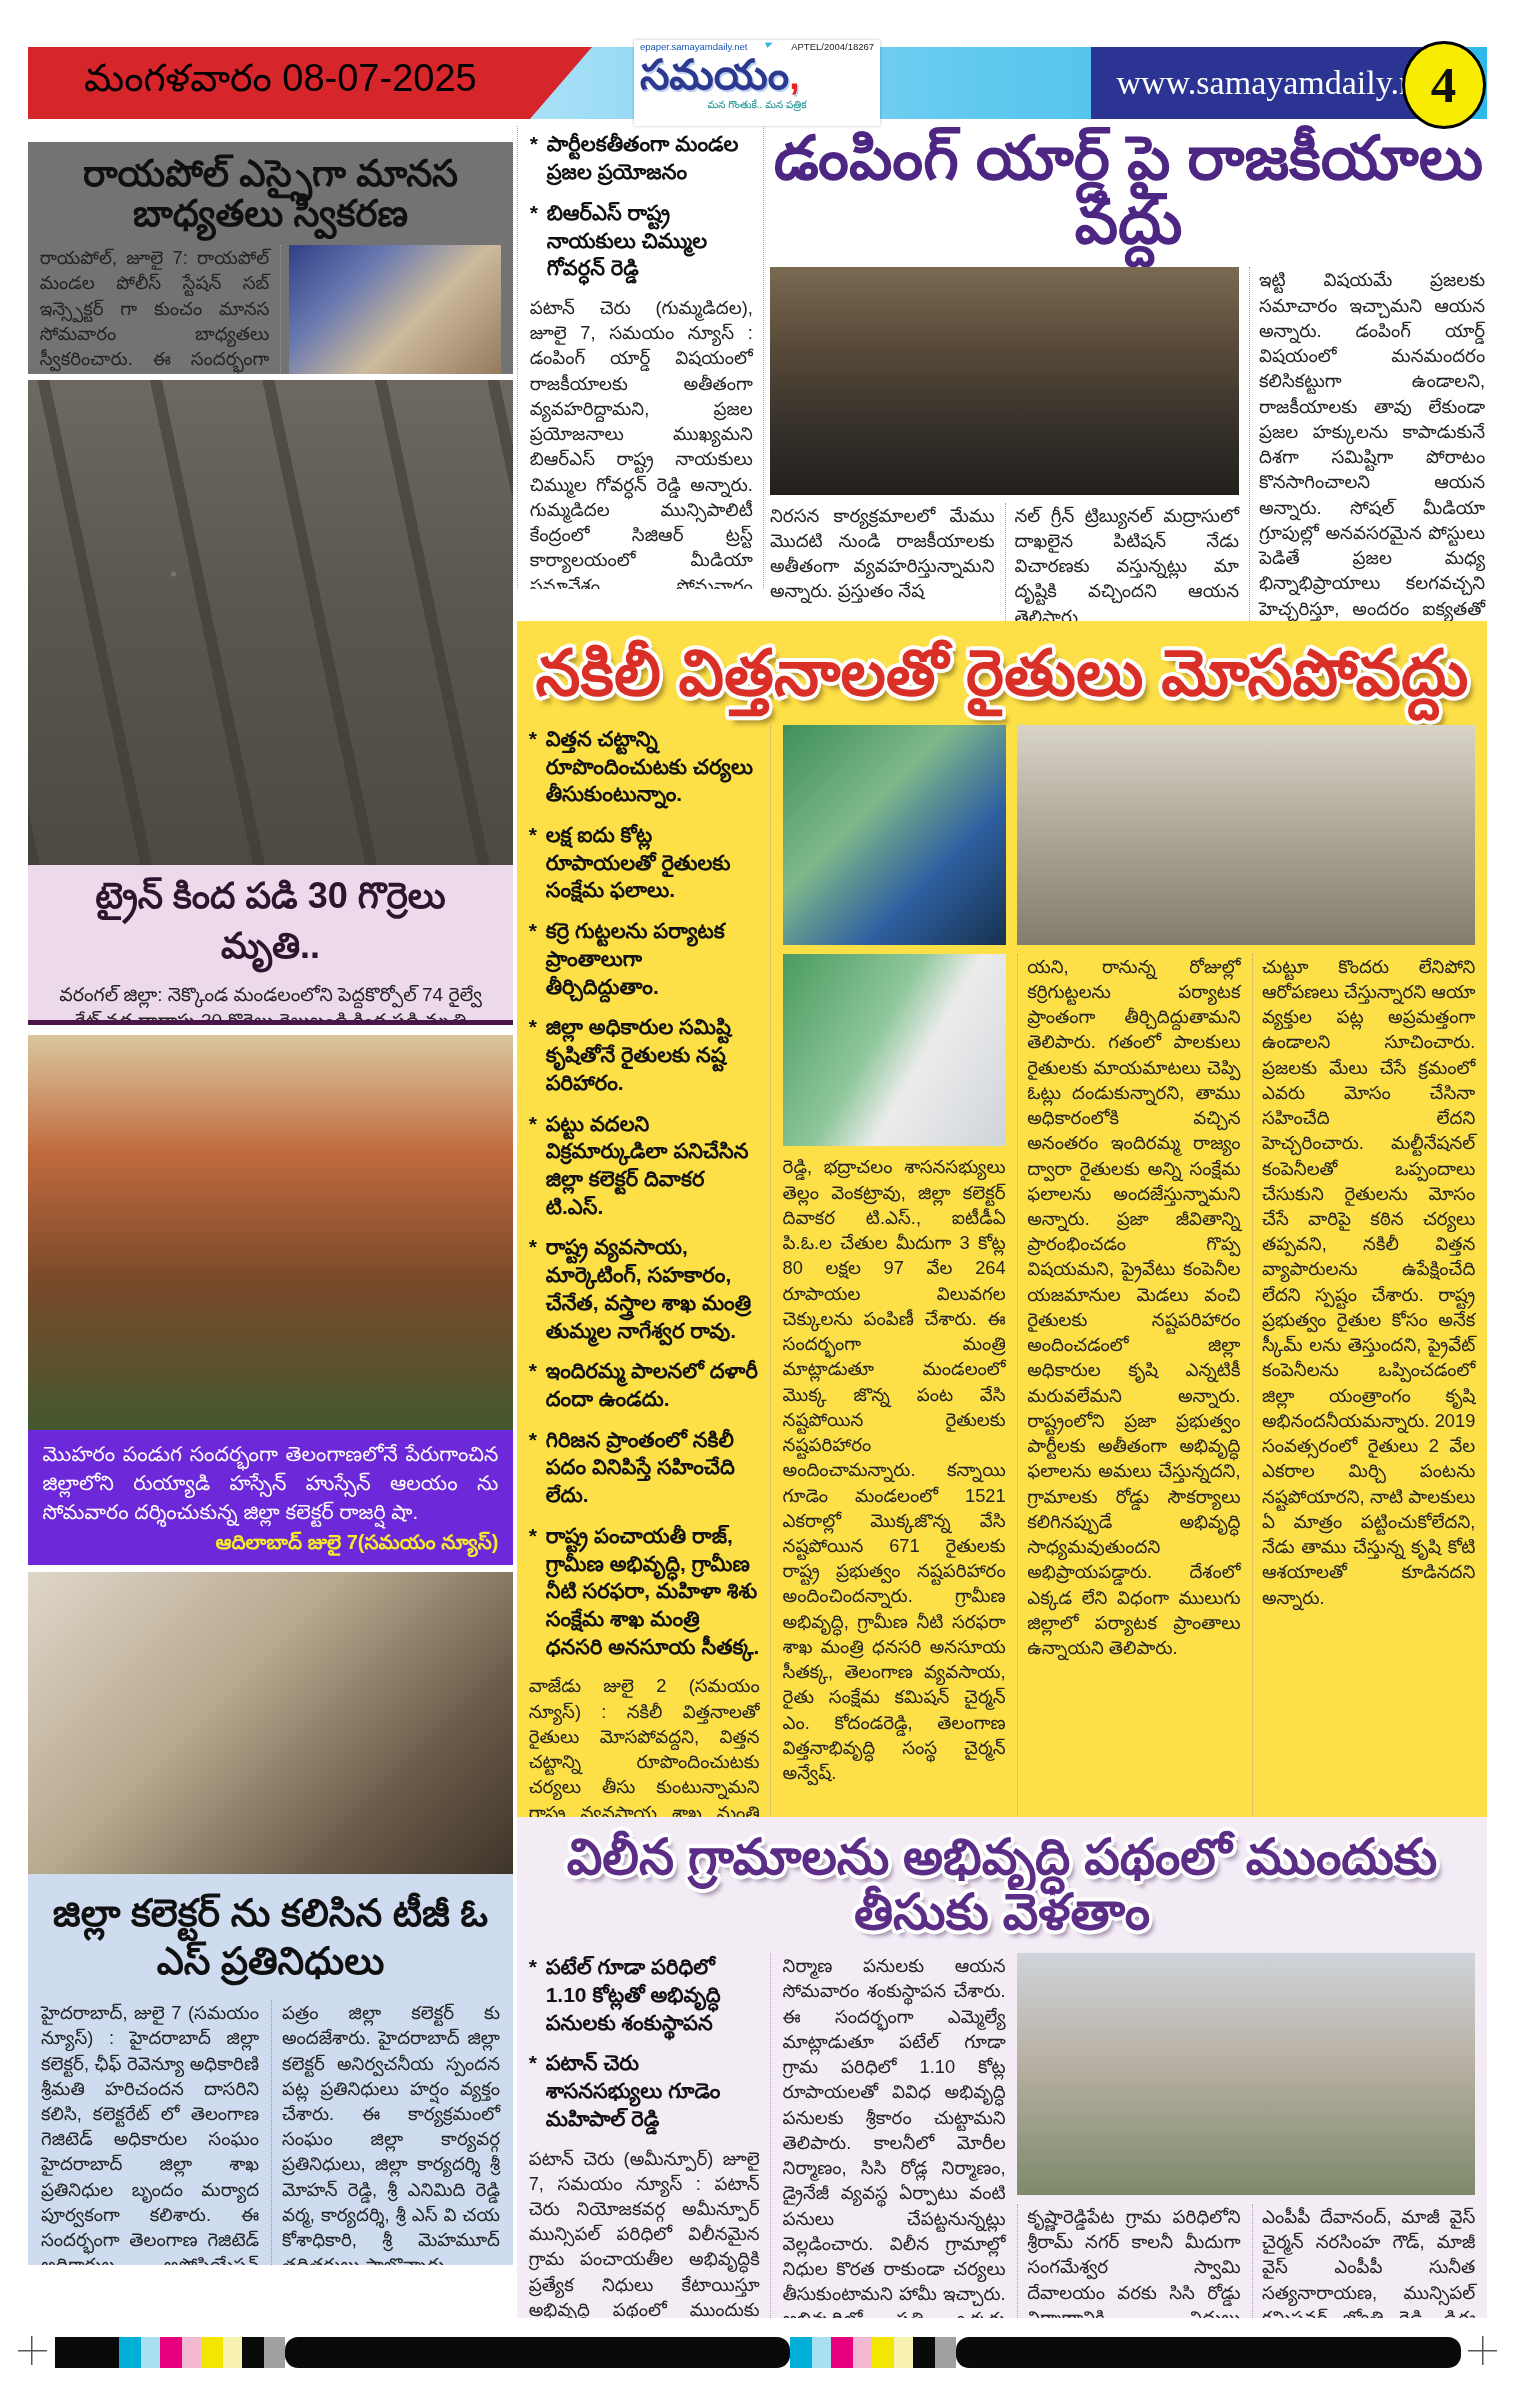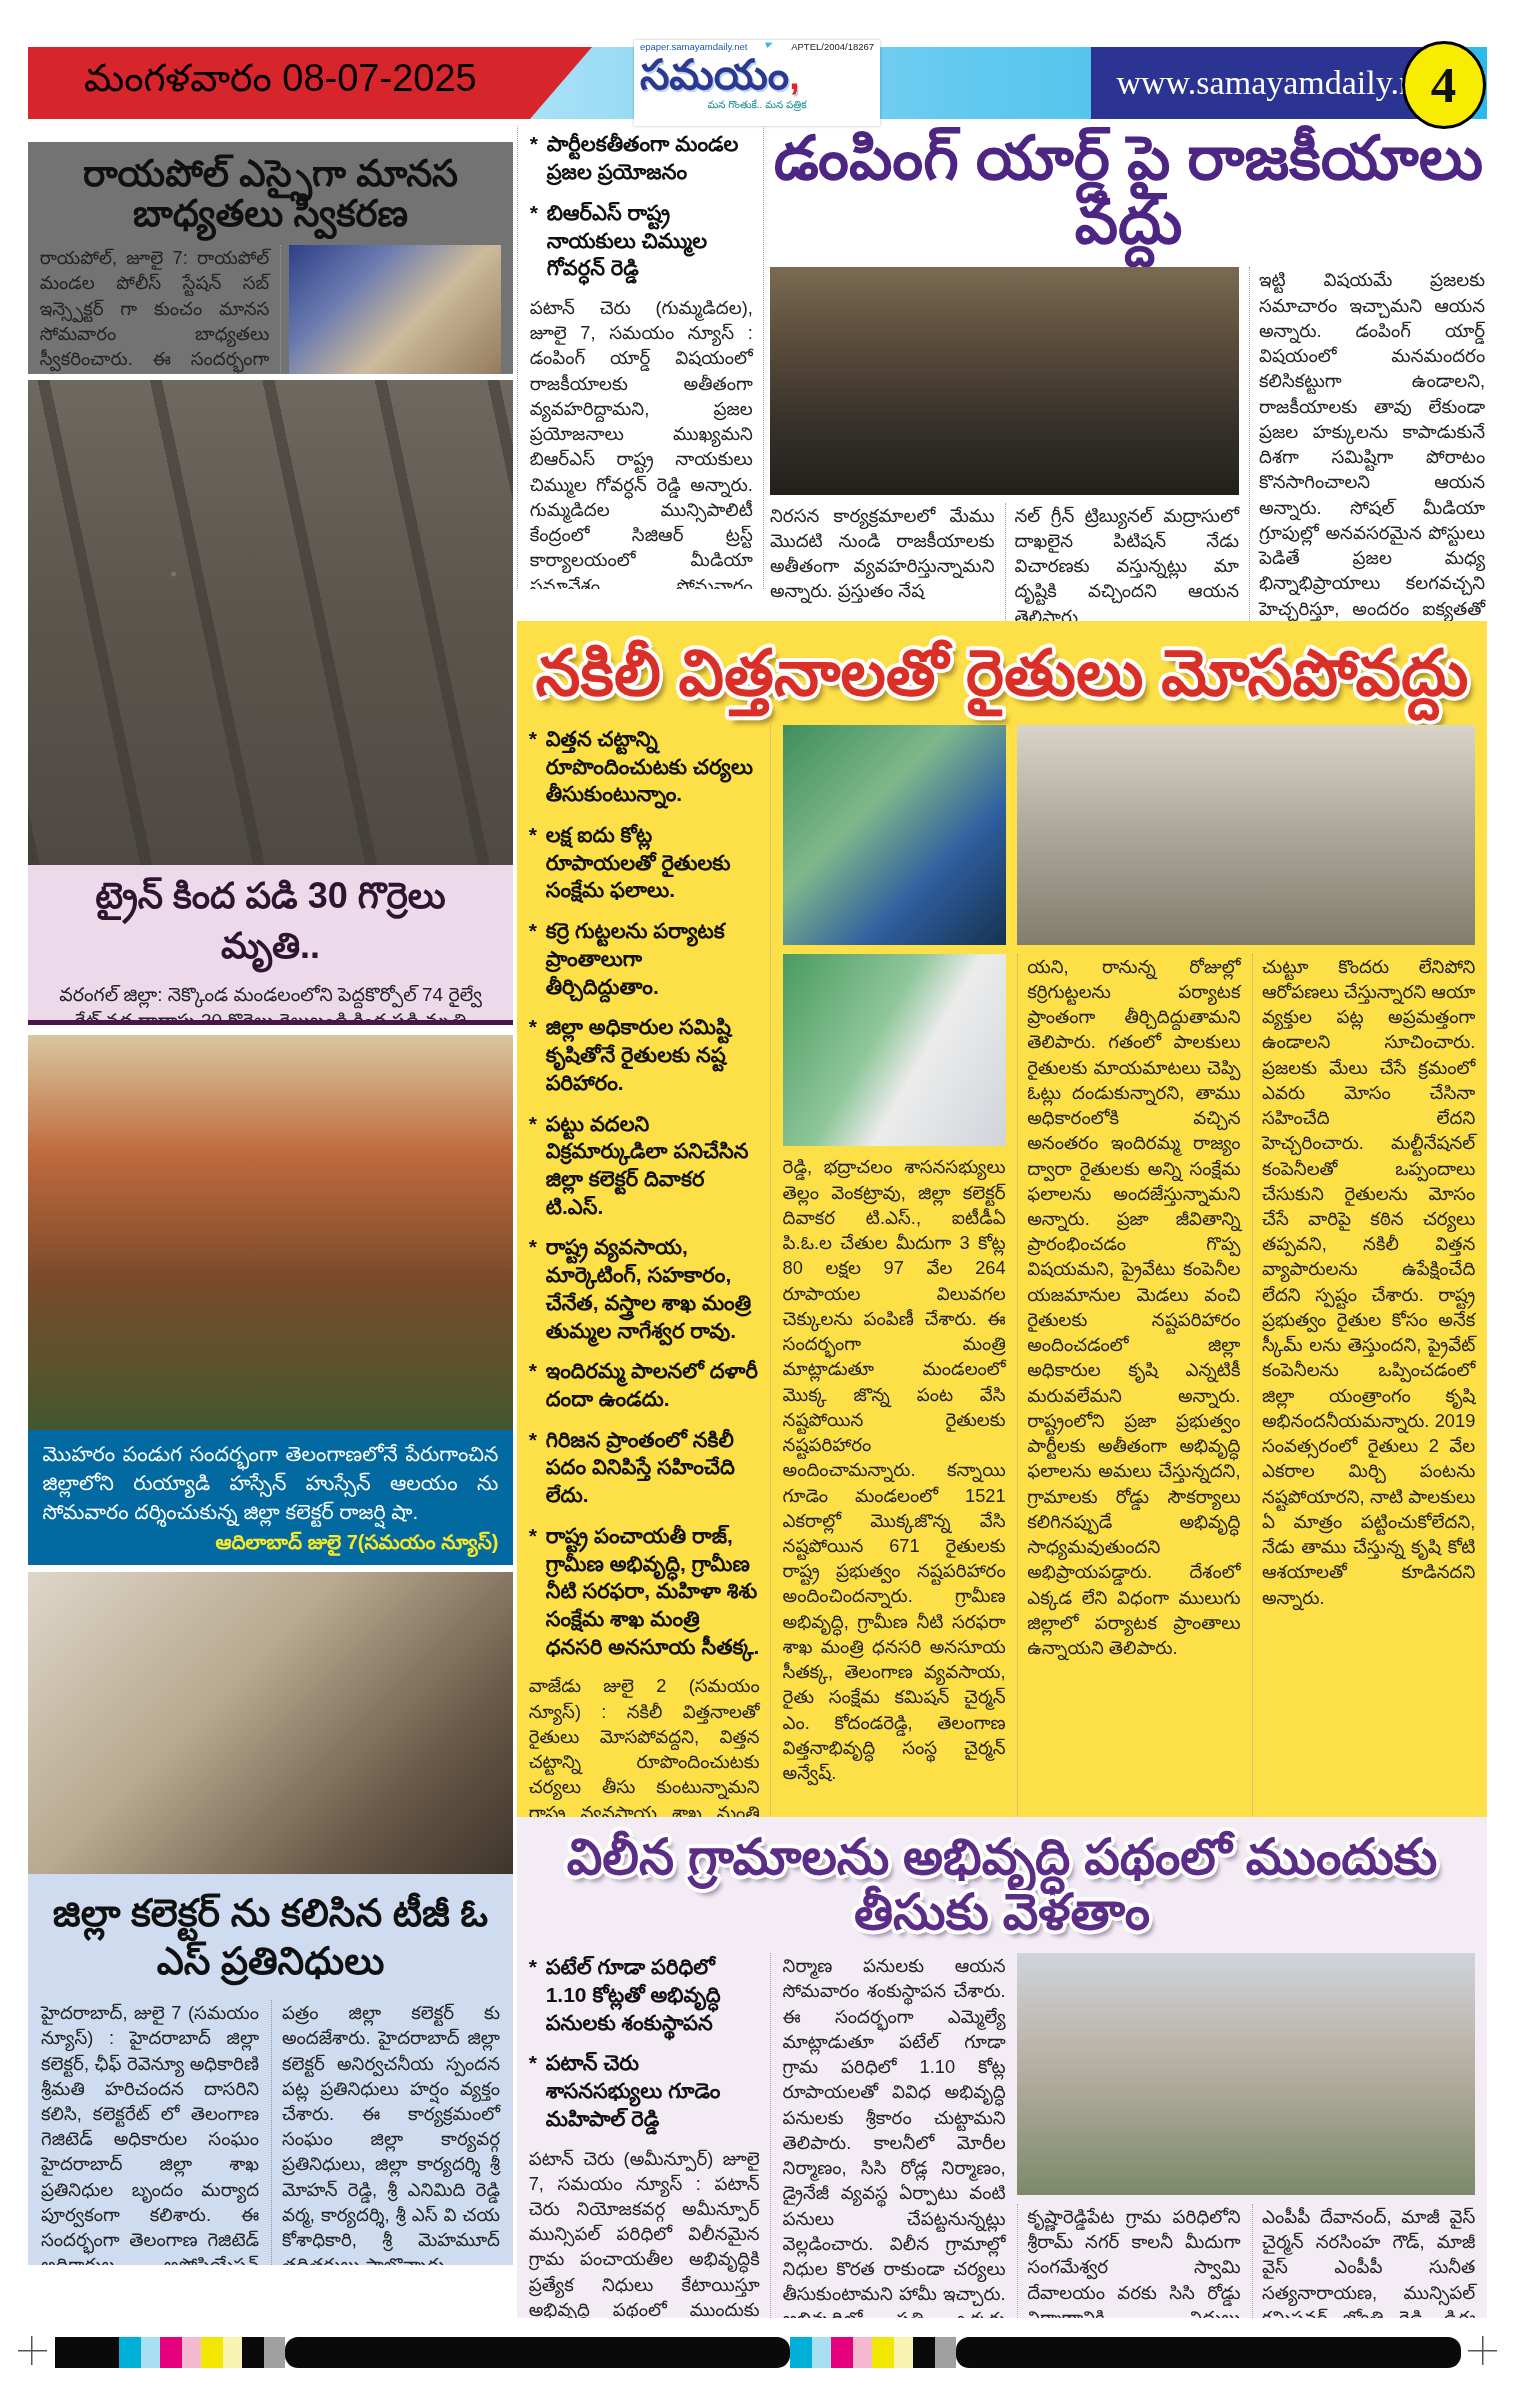--- a/index.html
+++ b/index.html
@@ -55,21 +55,21 @@
   .si-cols{display:flex;gap:10.2px;}
   .si-left{flex:1 1 52%;}
   .si-right{flex:1 1 48%;border-left:1.5px dotted #8f9aa5;padding-left:8.8px;}
   .si-photo{width:100%;height:155px;}
   .si-cont{margin-top:5.9px;}
   .tracks-photo{margin-top:5.9px;width:100%;height:485px;}
   .train-box{background:#ecd9ea;border-bottom:5.9px solid #4a1548;padding:7.3px 16px 11.7px;box-sizing:border-box;height:160px;overflow:hidden;}
   .train-head{font-size:36px;font-weight:bold;text-align:center;color:#2f1430;margin:2.9px 0 7.3px;}
   .train-body{font-size:19px;line-height:1.35;text-align:center;color:#222;}
   .deity-photo{margin-top:10.2px;width:100%;height:395px;}
-  .teal-caption{background:#0369a1;color:#fff;padding:10.2px 14.6px;box-sizing:border-box;height:135px;overflow:hidden;}
+  .teal-caption{background:#6d28d9;color:#fff;padding:10.2px 14.6px;box-sizing:border-box;height:135px;overflow:hidden;}
   .teal-caption .cap-text{font-size:20.5px;line-height:1.4;text-align:justify;}
   .cap-dateline{color:#f7e92b;font-weight:bold;font-size:20px;text-align:right;margin-top:4.4px;}
   .office-photo{margin-top:7.3px;width:100%;height:302px;}
   .blue-box{background:#cfdcef;padding:11.7px 13px;box-sizing:border-box;height:391px;overflow:hidden;}
   .coll-head{font-size:38px;font-weight:bold;text-align:center;color:#101010;line-height:1.25;margin:4.4px 0 14.6px;}
   .coll-cols{display:flex;gap:11.7px;}
   .coll-col{flex:1;}
   .coll-col + .coll-col{border-left:1.5px dotted #8f9aa5;padding-left:10.2px;}
   
   .col-mid{position:absolute;left:517px;top:126px;width:247px;height:463px;box-sizing:border-box;

